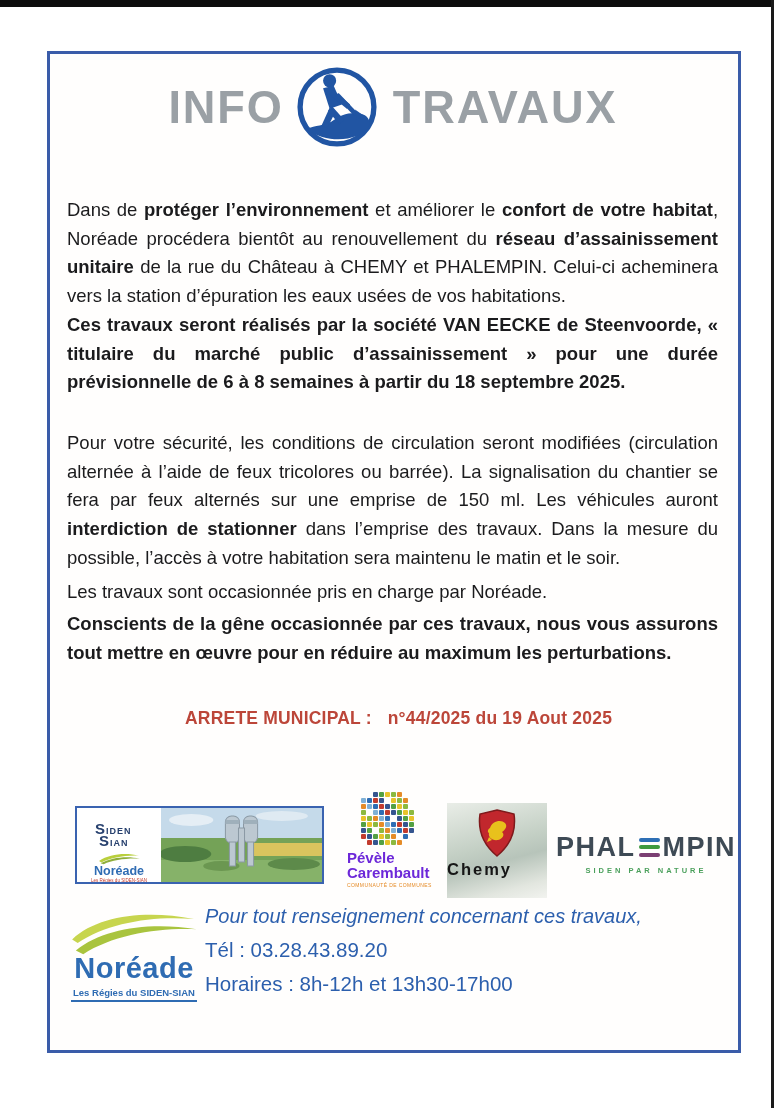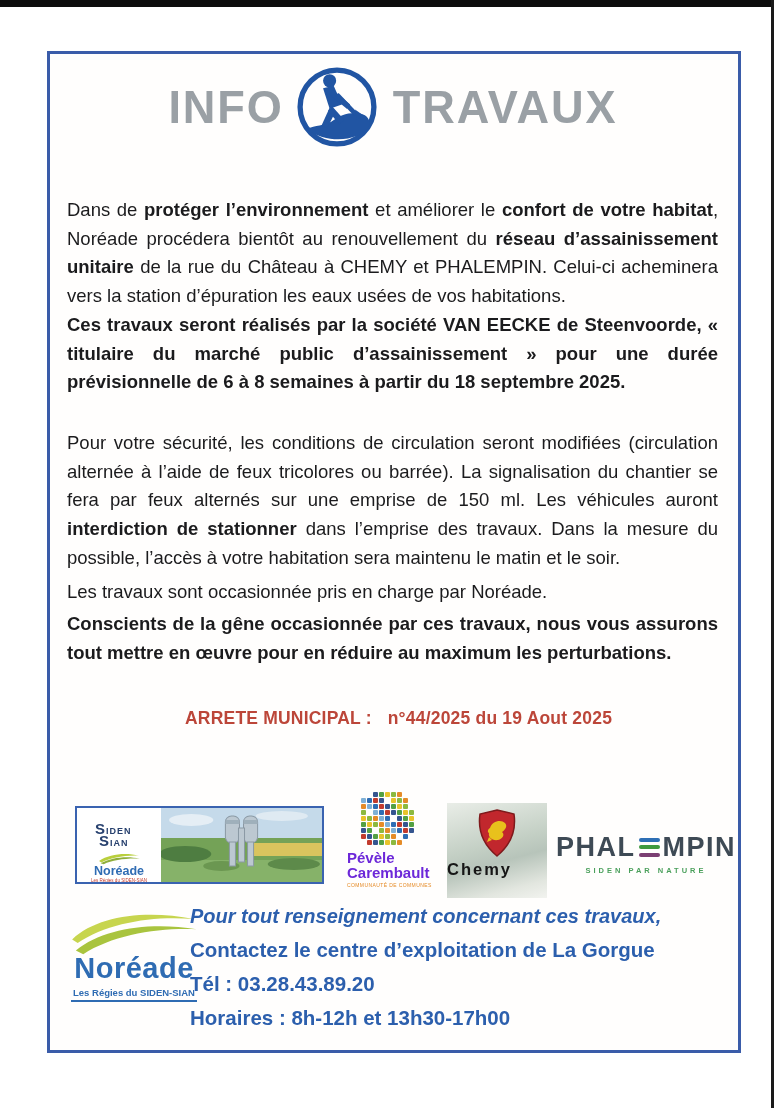--- a/index.html
+++ b/index.html
@@ -80,21 +80,21 @@
   .ebar{display:block;height:4px;border-radius:2px;width:100%;}
   .phal-tag{font-size:7.5px;color:#4ba05c;letter-spacing:3px;margin-top:5px;font-weight:700;}
 
   
   .footer{position:relative;height:140px;}
   .noreade{position:absolute;left:8px;top:4px;width:152px;text-align:center;}
   .noreade-swoosh{width:140px;height:48px;display:block;margin:0 auto;}
   .noreade-brand{font-size:29px;font-weight:700;color:#2f6cb3;line-height:28px;margin-top:-2px;letter-spacing:0.5px;}
   .noreade-sub{display:inline-block;font-size:9.5px;font-weight:700;color:#2f6cb3;border-bottom:2px solid #2f6cb3;padding:1px 2px 2px 2px;margin-top:2px;}
   .contact{position:absolute;left:140px;top:0;color:#2c5fad;}
-  .c-line{font-size:20.5px;font-weight:700;line-height:24px;margin-bottom:10px;white-space:nowrap;}
+  .c-line{font-size:20.5px;font-weight:400;line-height:24px;margin-bottom:10px;white-space:nowrap;margin-left:15px;}
   .c-line.italic{font-style:italic;font-size:20px;}
 </style>
 </head>
 <body>
 
 <div class="page-root">
   <div class="scan-top"></div>
   <div class="scan-right"></div>
 
   <div class="frame">
@@ -283,20 +283,19 @@
       <div class="noreade">
         <svg class="noreade-swoosh" viewBox="0 0 150 52">
           <path d="M8,34 C36,8 88,2 140,12 C96,8 46,16 14,38 Z" fill="#c7d54e"></path>
           <path d="M12,46 C42,22 92,15 143,23 C102,21 52,29 20,50 Z" fill="#a9c43e"></path>
         </svg>
         <div class="noreade-brand">Noréade</div>
         <div><span class="noreade-sub">Les Régies du SIDEN-SIAN</span></div>
       </div>
       <div class="contact">
         <div class="c-line italic">Pour tout renseignement concernant ces travaux,</div>
-        <div class="c-line">Contactez le centre d’exploitation de La Gorgue</div>
         <div class="c-line">Tél : 03.28.43.89.20</div>
         <div class="c-line">Horaires : 8h-12h et 13h30-17h00</div>
       </div>
     </div>
 
   </div>
 </div>
 
 </body></html>

